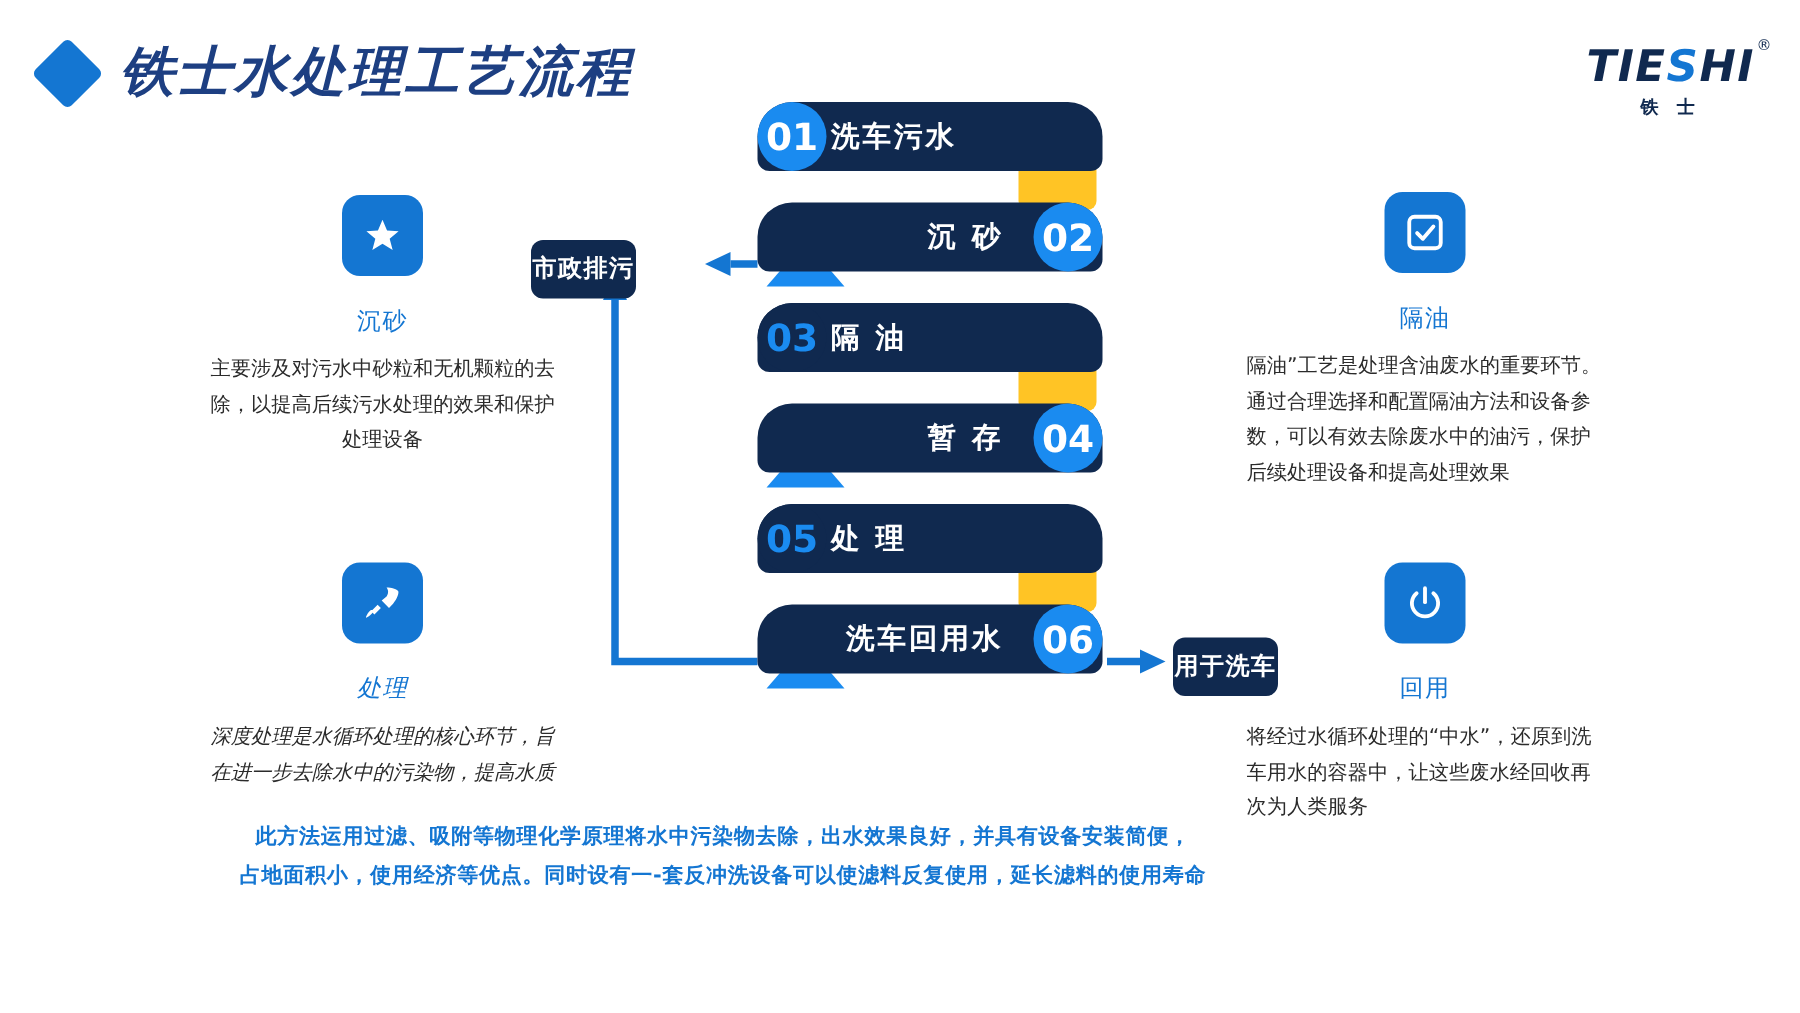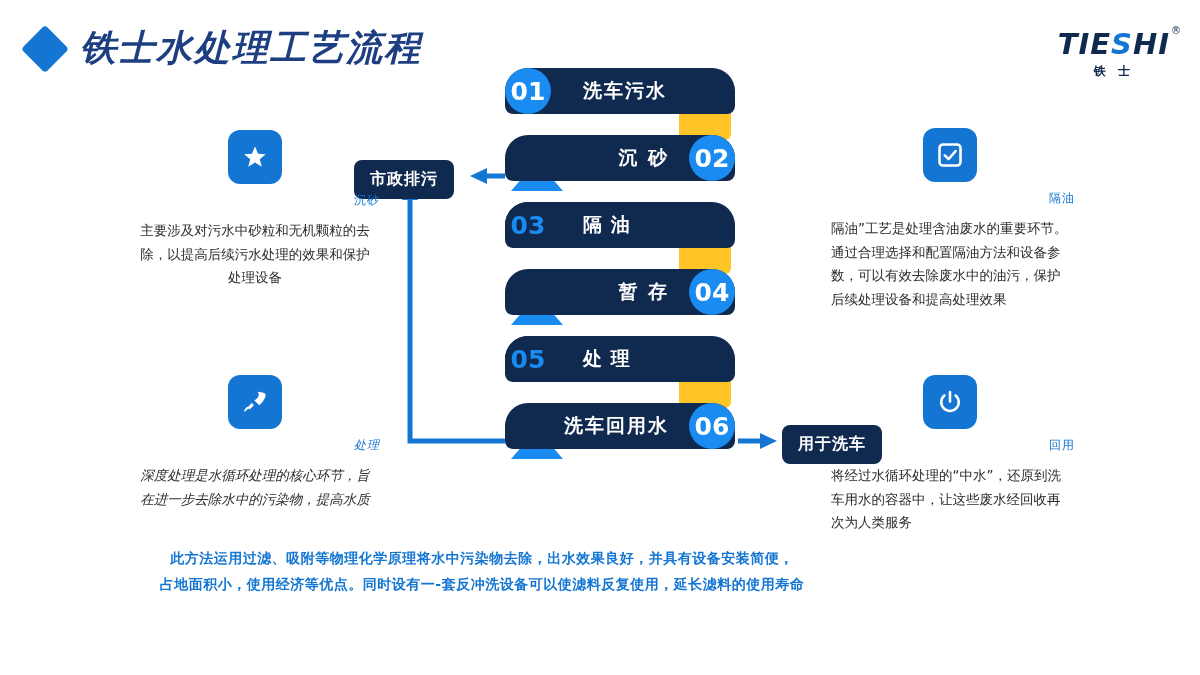--- a/index.html
+++ b/index.html
@@ -127,21 +127,21 @@
     width: 46px;
     height: 46px;
     border-radius: 50%;
     background: #1a8bf0;
     display: flex;
     align-items: center;
     justify-content: center;
     flex: none;
   }
   .circle.dark { background: #10294f; }
-  .pill .txt-left { margin-left: 32px; font-family: Liberation Serif, serif; }
+  .pill .txt-left { margin-left: 3px; }
   .pill .txt-right { margin-right: 20px; }
 
   
   .arc-yellow {
     position: absolute;
     right: 4px;
     top: 20px;
     width: 52px;
     height: 52px;
     border-radius: 26px 26px 6px 6px;
@@ -172,26 +172,25 @@
     height: 54px;
     border-radius: 12px;
     background: #1476d2;
     margin: 0 auto;
     display: flex;
     align-items: center;
     justify-content: center;
     color: #ffffff;
   }
   .node-title {
-    margin-top: 8px;
-    font-family: "DejaVu Sans", sans-serif;
-    font-size: 12px;
+    margin-top: 20px;
+    font-family: "DejaVu Sans", sans-serif;
+    font-size: 16px;
     color: #1476d2;
     letter-spacing: 1px;
-    text-align: right;
   }
   .node-body {
     margin-top: 10px;
     font-family: "DejaVu Sans", sans-serif;
     font-size: 13.5px;
     line-height: 1.75;
     color: #2b2b2b;
     text-align: left;
     padding: 0 6px;
   }
@@ -200,21 +199,21 @@
   
   .tag {
     position: absolute;
     background: #10294f;
     color: #ffffff;
     border-radius: 8px;
     font-family: "DejaVu Sans", sans-serif;
     font-size: 16px;
     font-weight: bold;
     letter-spacing: 1px;
-    padding: 9px 16px;
+    padding: 9px 1px;
     white-space: nowrap;
   }
 
   
   .arrows {
     position: absolute;
     left: 0; top: 0;
     width: 1200px;
     height: 675px;
     pointer-events: none;

